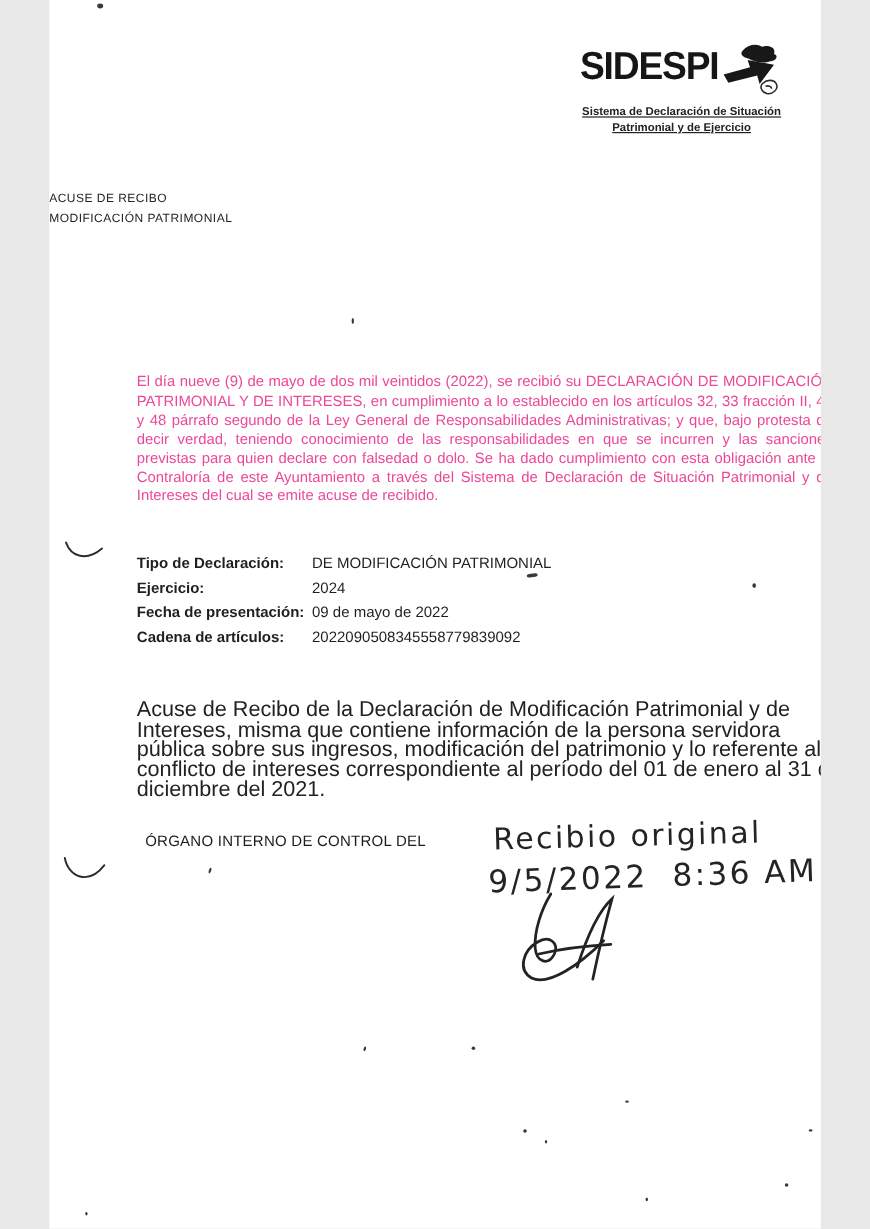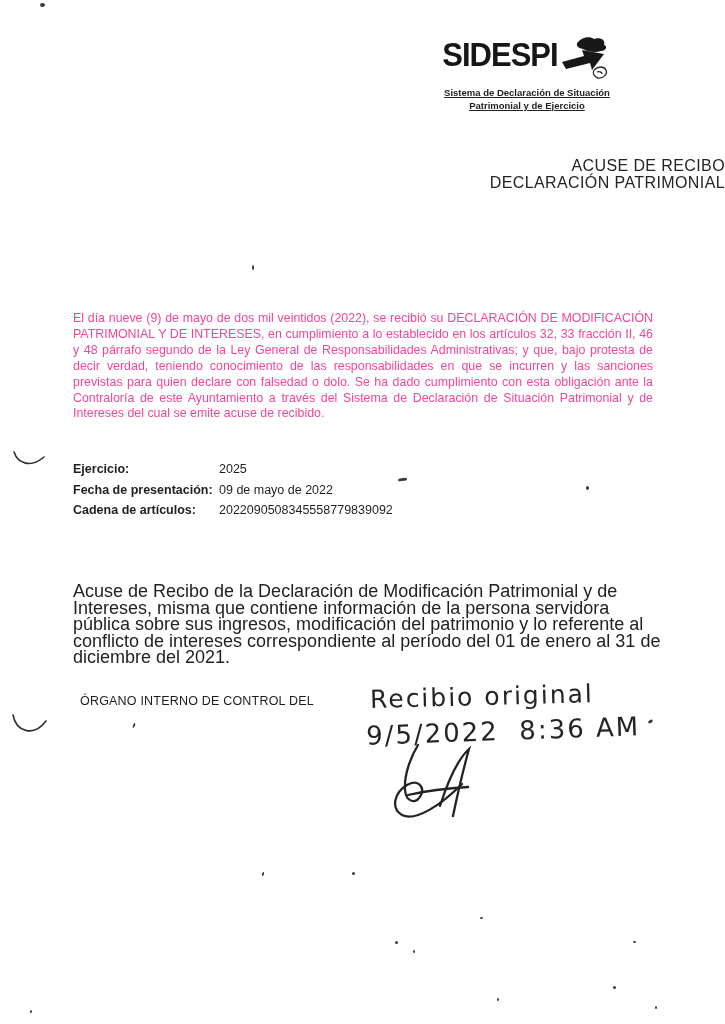--- a/index.html
+++ b/index.html
@@ -1,38 +1,38 @@
 <!DOCTYPE html>
 <html><head>
 <meta charset="utf-8">
 <style>
   html,body{margin:0;padding:0;background:#e8e8e8;}
   .page{
     position:relative;
-    width:725px;height:1024px;
+    width:643px;height:1024px;
     margin:0 auto;
     background:#ffffff;
     font-family:"Liberation Sans", sans-serif;
     color:#1d1d1d;
     overflow:hidden;
     -webkit-font-smoothing:antialiased;
   }
   
   .logo{position:absolute;left:433px;top:38px;width:188px;text-align:center;}
   .logo-row{display:flex;align-items:flex-start;justify-content:center;gap:2px;}
   .logo-name{
     font-size:31px;font-weight:900;letter-spacing:-1px;line-height:34px;
     color:#161616;transform:scaleY(1.05);
   }
   .logo-arrow{margin-top:-2px;}
   .logo-tagline{font-size:9.5px;font-weight:bold;line-height:11.5px;margin-top:1px;color:#222;text-decoration:underline;}
   
   .doc-title{
     position:absolute;top:158px;left:0;width:100%;
-    text-align:right;font-size:16px;line-height:16.5px;
+    text-align:left;font-size:10px;line-height:16.5px;
     letter-spacing:0.4px;color:#242424;
   }
   
   .declarant{position:absolute;top:264px;left:73px;font-weight:bold;font-size:12.6px;line-height:17.5px;color:#1b1b1b;}
   
   .para1{
     position:absolute;top:311px;left:73px;width:580px;
     font-size:12.4px;line-height:15.9px;text-align:justify;color:#ec4899;
   }
   .para2{
@@ -87,30 +87,34 @@
           <path d="M34,34 C38,30 44,30 46,34 C48,38 43,43 38,42 C34,41 32,37 34,34 M37,36 C39,35 42,36 42,38" fill="none" stroke="#2a2a2a" stroke-width="1.3"></path>
         </svg>
       </span>
     </div>
     <div class="logo-tagline">Sistema de Declaración de Situación</div>
     <div class="logo-tagline">Patrimonial y de Ejercicio</div>
   </div>
 
   <div class="doc-title">
     <div>ACUSE DE RECIBO</div>
-    <div>DECLARACIÓN PATRIMONIAL</div>
+    <div>MODIFICACIÓN PATRIMONIAL</div>
   </div>
 
 
   <div class="para1">El día nueve (9) de mayo de dos mil veintidos (2022), se recibió su DECLARACIÓN DE MODIFICACIÓN PATRIMONIAL Y DE INTERESES, en cumplimiento a lo establecido en los artículos 32, 33 fracción II, 46 y 48 párrafo segundo de la Ley General de Responsabilidades Administrativas; y que, bajo protesta de decir verdad, teniendo conocimiento de las responsabilidades en que se incurren y las sanciones previstas para quien declare con falsedad o dolo. Se ha dado cumplimiento con esta obligación ante la Contraloría de este Ayuntamiento a través del Sistema de Declaración de Situación Patrimonial y de Intereses del cual se emite acuse de recibido.</div>
 
   <div class="details">
     <div class="detail-row">
+      <span class="detail-label">Tipo de Declaración:</span>
+      <span class="detail-value">DE MODIFICACIÓN PATRIMONIAL</span>
+    </div>
+    <div class="detail-row">
       <span class="detail-label">Ejercicio:</span>
-      <span class="detail-value">2025</span>
+      <span class="detail-value">2024</span>
     </div>
     <div class="detail-row">
       <span class="detail-label">Fecha de presentación:</span>
       <span class="detail-value">09 de mayo de 2022</span>
     </div>
     <div class="detail-row">
       <span class="detail-label">Cadena de artículos:</span>
       <span class="detail-value">2022090508345558779839092</span>
     </div>
   </div>

